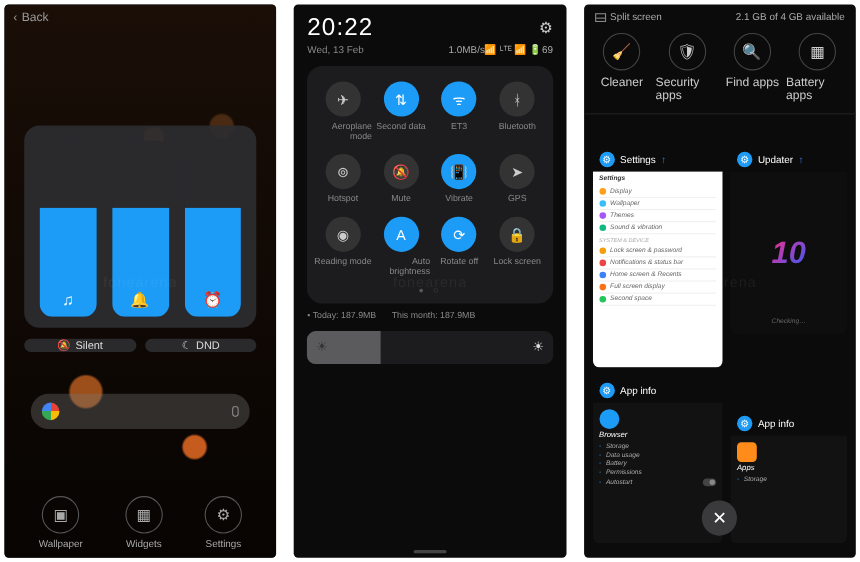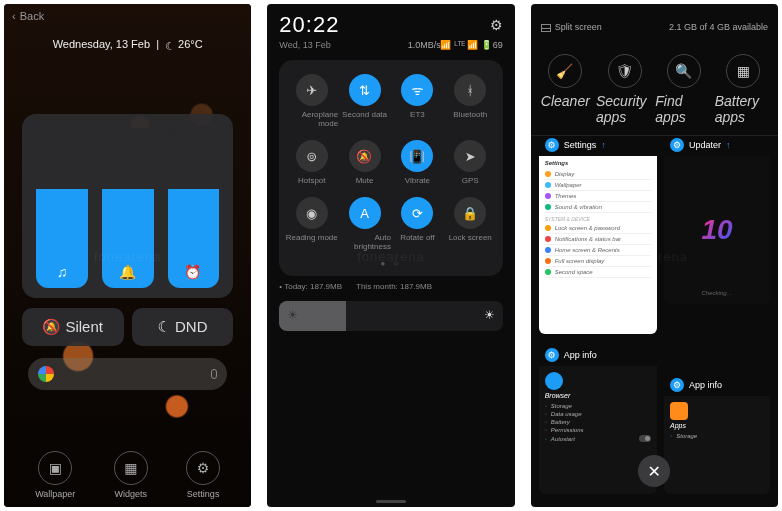--- a/index.html
+++ b/index.html
@@ -36,21 +36,21 @@
     position:absolute; left:18px; right:18px; top:110px;
     background: rgba(45,45,48,.92); border-radius:14px; padding:14px 14px 10px;
   }
   .sliders { display:flex; gap:14px; justify-content:space-between; height:160px;}
   .slider {
     flex:1; background:#2a2a2c; border-radius:12px; position:relative; overflow:hidden;
   }
   .slider .fill { position:absolute; left:0; right:0; bottom:0; background:#1c9cf6;}
   .slider .icon { position:absolute; bottom:8px; left:0; right:0; text-align:center; font-size:14px; color:#fff;}
   .mode-row { position:absolute; left:18px; right:18px; top:304px; display:flex; gap:8px;}
-  .mode-btn { flex:1; background:rgba(45,45,48,.92); border-radius:10px; padding:10px 0; text-align:center; font-size:15px; color:#ddd;}
+  .mode-btn { flex:1; background:rgba(45,45,48,.92); border-radius:10px; padding:0 0; text-align:center; font-size:10px; color:#ddd;}
   .mode-btn .ic { margin-right:4px;}
   .search-pill { position:absolute; left:24px; right:24px; top:354px; height:32px; background:rgba(120,120,120,.35); border-radius:16px; display:flex; align-items:center; padding:0 10px; gap:8px;}
   .g-logo { width:16px; height:16px; border-radius:50%; background: conic-gradient(#ea4335 0 25%, #fbbc05 0 50%, #34a853 0 75%, #4285f4 0);}
   .mic { margin-left:auto; width:6px;height:10px;border:1px solid #888;border-radius:3px;position:relative;}
   .dock { position:absolute; left:0; right:0; bottom:8px; display:flex; justify-content:space-around; padding:0 12px;}
   .dock-item { display:flex; flex-direction:column; align-items:center; gap:4px; color:#aaa; font-size:9px;}
   .dock-item .ring { width:34px;height:34px;border:1px solid #555;border-radius:50%;display:flex;align-items:center;justify-content:center;font-size:14px;color:#aaa;}
 
   
   .s2-top { display:flex; justify-content:space-between; align-items:center; padding:8px 12px 2px; }
@@ -67,27 +67,27 @@
   .dots { text-align:center; color:#555; font-size:8px; letter-spacing:3px; padding-top:4px;}
   .data-row { margin:6px 12px 0; font-size:8px; color:#888; display:flex; gap:14px;}
   .data-row .d::before{content:"• ";}
   .bright { margin:10px 12px 0; height:30px; background:#1c1c1e; border-radius:8px; position:relative;}
   .bright .track{position:absolute;left:0;top:0;bottom:0;width:30%;background:#5b5b5d;border-radius:8px 0 0 8px;}
   .bright .sun-l{position:absolute;left:8px;top:7px;font-size:12px;color:#333;}
   .bright .sun-r{position:absolute;right:8px;top:7px;font-size:12px;color:#ddd;}
   .handle{position:absolute;left:50%;bottom:4px;width:30px;height:3px;background:#444;border-radius:2px;transform:translateX(-50%);}
 
   
-  .s3-top { display:flex; justify-content:space-between; padding:18px 10px; font-size:9px; color:#aaa;}
+  .s3-top { display:flex; justify-content:space-between; padding:6px 10px; font-size:9px; color:#aaa;}
   .split-ic{display:inline-block;width:10px;height:8px;border:1px solid #888;position:relative;margin-right:4px;vertical-align:middle;}
   .split-ic::after{content:"";position:absolute;left:0;right:0;top:50%;border-top:1px solid #888;}
   .tools-grid{display:grid;grid-template-columns:repeat(4,1fr);padding:4px 6px 10px;gap:2px;border-bottom:1px solid #222;}
   .tool{display:flex;flex-direction:column;align-items:center;gap:5px;}
   .tool .ring{width:34px;height:34px;border:1px solid #444;border-radius:50%;display:flex;align-items:center;justify-content:center;font-size:14px;color:#ccc;}
-  .tool-label{font-size:14px;color:#ccc;font-style:italic;}
+  .tool-label{font-size:11px;color:#ccc;}
   .recents{position:absolute;top:130px;left:8px;right:8px;bottom:0;}
   .card{position:absolute;border-radius:6px;overflow:hidden;display:flex;flex-direction:column;}
   .card-header{display:flex;align-items:center;gap:5px;padding:4px 6px;font-size:9px;color:#fff;}
   .card-gear{width:14px;height:14px;border-radius:50%;background:#1c9cf6;display:flex;align-items:center;justify-content:center;font-size:9px;}
   .card-arrow{font-size:9px;color:#3b82f6;}
   .card-body{flex:1;background:#121212;font-style:italic;}
   .settings-body{background:#fff;padding:4px 6px;font-size:6px;color:#666;}
   .settings-body .hdr{color:#333;font-weight:600;margin-bottom:3px;}
   .settings-body .row{display:flex;align-items:center;gap:4px;padding:2px 0;border-bottom:1px solid #f0f0f0;}
   .settings-body .row .dot{width:6px;height:6px;border-radius:50%;}
@@ -105,26 +105,20 @@
 </style>
 </head>
 <body>
 
 <div class="screen">
   <div class="s1-bg"></div>
   <div class="back-row">
     <span>‹</span>
     <span>Back</span>
   </div>
-  <div class="s1-date-row">
-    <span>Wednesday, 13 Feb</span>
-    &nbsp;|&nbsp;
-    <span class="moon">☾</span>
-    <span>26°C</span>
-  </div>
 
   <div class="vol-panel">
     <div class="sliders">
       <div class="slider">
         <div class="fill" style="height:62%"></div>
         <div class="icon">♫</div>
       </div>
       <div class="slider">
         <div class="fill" style="height:62%"></div>
         <div class="icon">🔔</div>

